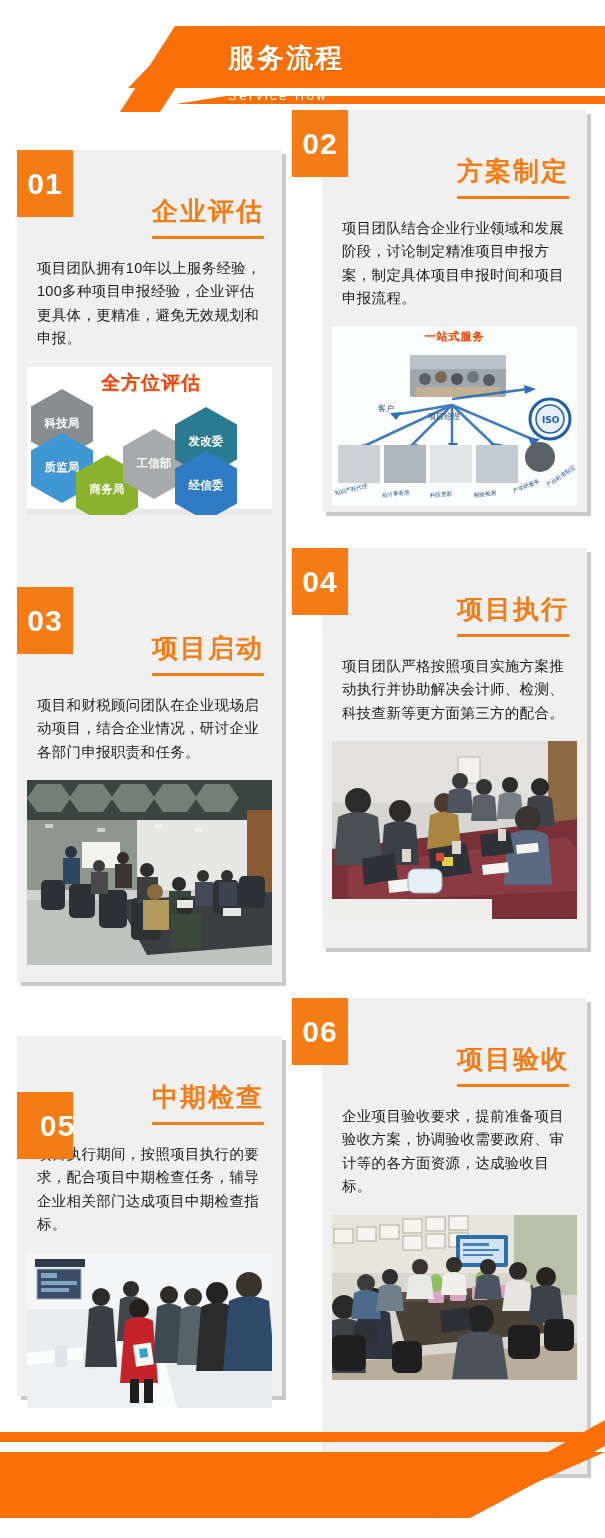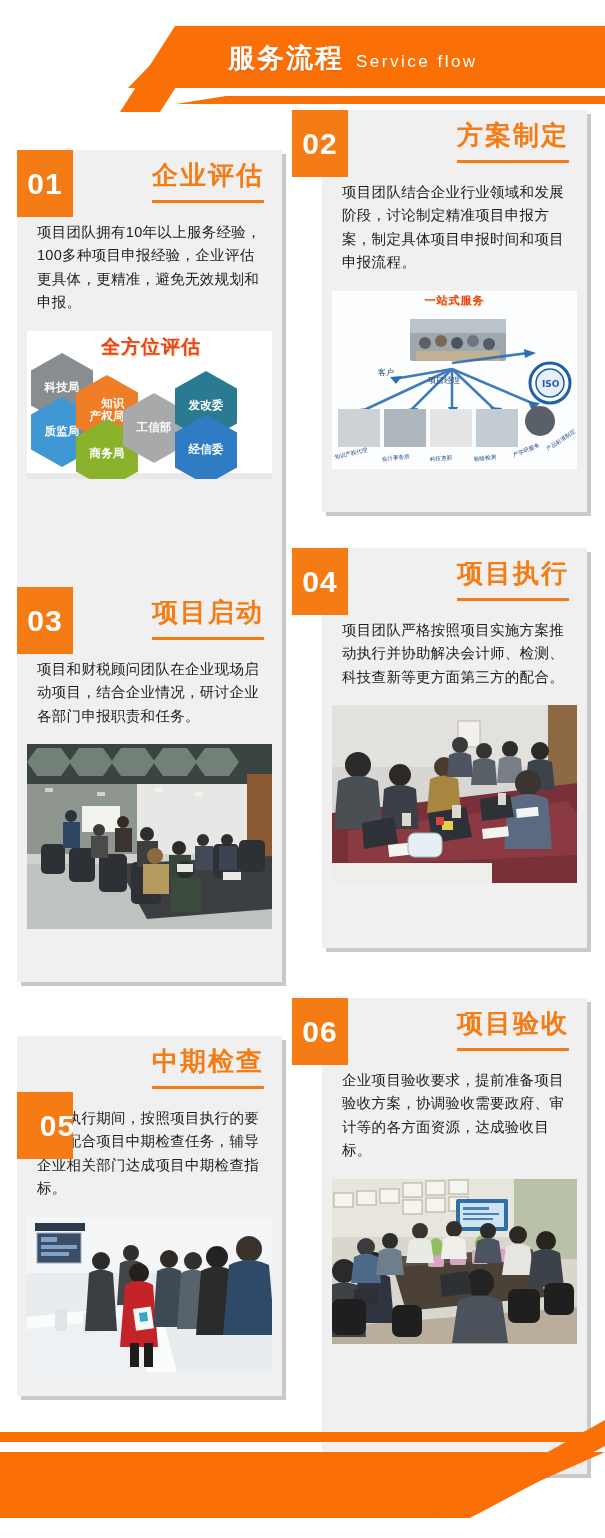--- a/index.html
+++ b/index.html
@@ -18,30 +18,31 @@
     width: 605px; height: 112px;
   }
   .header svg { display: block; }
   .header-title-wrap {
     position: absolute;
     left: 228px; top: 40px;
     display: flex;
     align-items: baseline;
     gap: 12px;
     pointer-events: none;
+    flex-direction: column;
   }
   .header-title-cn {
     font-size: 27px;
     font-weight: bold;
     color: #ffffff;
     letter-spacing: 2px;
     text-shadow: 0 1px 2px rgba(0,0,0,.12);
   }
   .header-title-en {
-    font-size: 17px;
+    font-size: 13px;
     color: #ffffff;
     letter-spacing: 2.5px;
     font-weight: 400;
   }
 
   
   .cards {
     position: absolute;
     left: 0; top: 0;
     width: 605px; height: 1420px;
@@ -75,20 +76,21 @@
     justify-content: center;
     letter-spacing: 1px;
     z-index: 5;
   }
   .badge-left  { left: 17px; }
   .badge-right { left: 292px; }
 
   .card-head {
     padding: 8px 18px 0 0;
     text-align: right;
+    margin-top: 36px;
   }
   .card-title {
     display: inline-block;
     font-size: 26px;
     font-weight: bold;
     color: #f57c14;
     letter-spacing: 2px;
     padding-bottom: 7px;
     border-bottom: 3px solid #f57c14;
   }
@@ -114,21 +116,21 @@
     background: #ffffff;
     margin: 0 auto;
   }
   .hex {
     position: absolute;
     width: 62px; height: 70px;
     clip-path: polygon(50% 0%, 100% 25%, 100% 75%, 50% 100%, 0% 75%, 0% 25%);
     display: flex;
     align-items: center;
     justify-content: center;
-    text-align: right;
+    text-align: center;
     color: #fff;
     font-size: 11.5px;
     font-weight: bold;
     line-height: 1.15;
     letter-spacing: .2px;
   }
   .hex-title {
     position: absolute;
     left: 74px; top: 3px;
     font-size: 19px;
@@ -173,22 +175,20 @@
     <div class="card-body">项目团队拥有10年以上服务经验，100多种项目申报经验，企业评估更具体，更精准，避免无效规划和申报。</div>
     <div class="card-media" style="height:148px;">
       <div class="hex-canvas">
         <div class="hex-title">全方位评估</div>
         <div class="hex" style="left:4px;  top:22px; background:#8a8d8f;">
             <span>科技局</span>
           </div>
         <div class="hex" style="left:4px;  top:66px; background:#3f97d4;">
             <span>质监局</span>
           </div>
-        <div class="hex" style="left:49px; top:44px; background:#ef7d26; white-space:pre-line;"><span>知识
-产权局</span></div>
         <div class="hex" style="left:49px; top:88px; background:#8ab22c;">
             <span>商务局</span>
           </div>
         <div class="hex" style="left:96px; top:62px; background:#a7a9ab;">
             <span>工信部</span>
           </div>
         <div class="hex" style="left:148px;top:40px; background:#2a7b92;">
             <span>发改委</span>
           </div>
         <div class="hex" style="left:148px;top:84px; background:#2f7cc4;">

